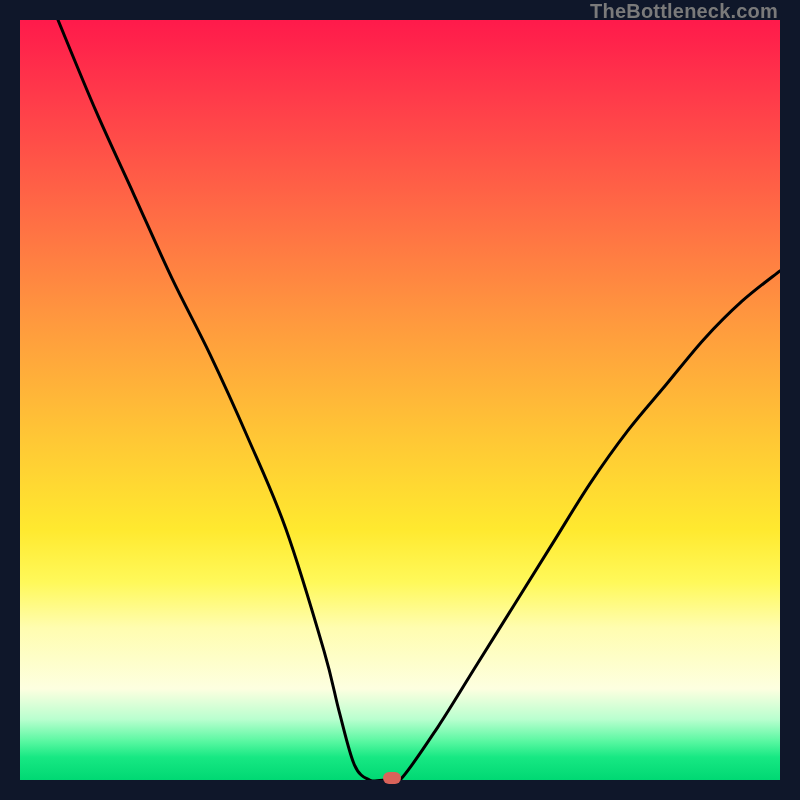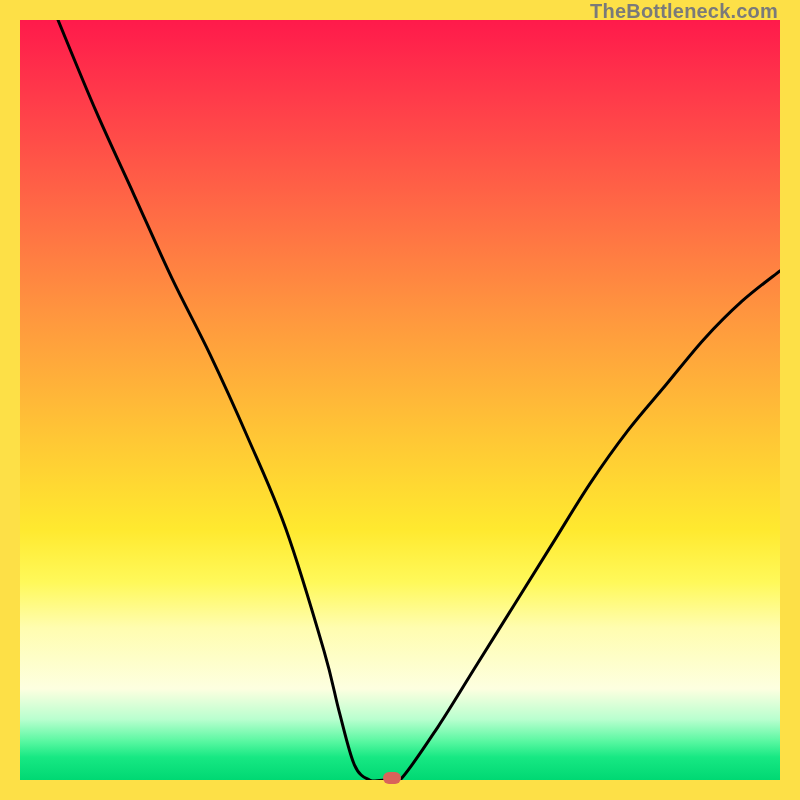--- a/index.html
+++ b/index.html
@@ -10,21 +10,21 @@
     background: #000;
     overflow: hidden;
     font-family: Arial, Helvetica, sans-serif;
   }
   .frame {
     position: absolute;
     left: 0;
     top: 0;
     width: 800px;
     height: 800px;
-    background: #fde047;
+    background: #0f172a;
   }
   .plot {
     position: absolute;
     left: 20px;
     top: 20px;
     width: 760px;
     height: 760px;
     background: linear-gradient(
       to bottom,
       #ff1a4b 0%,

